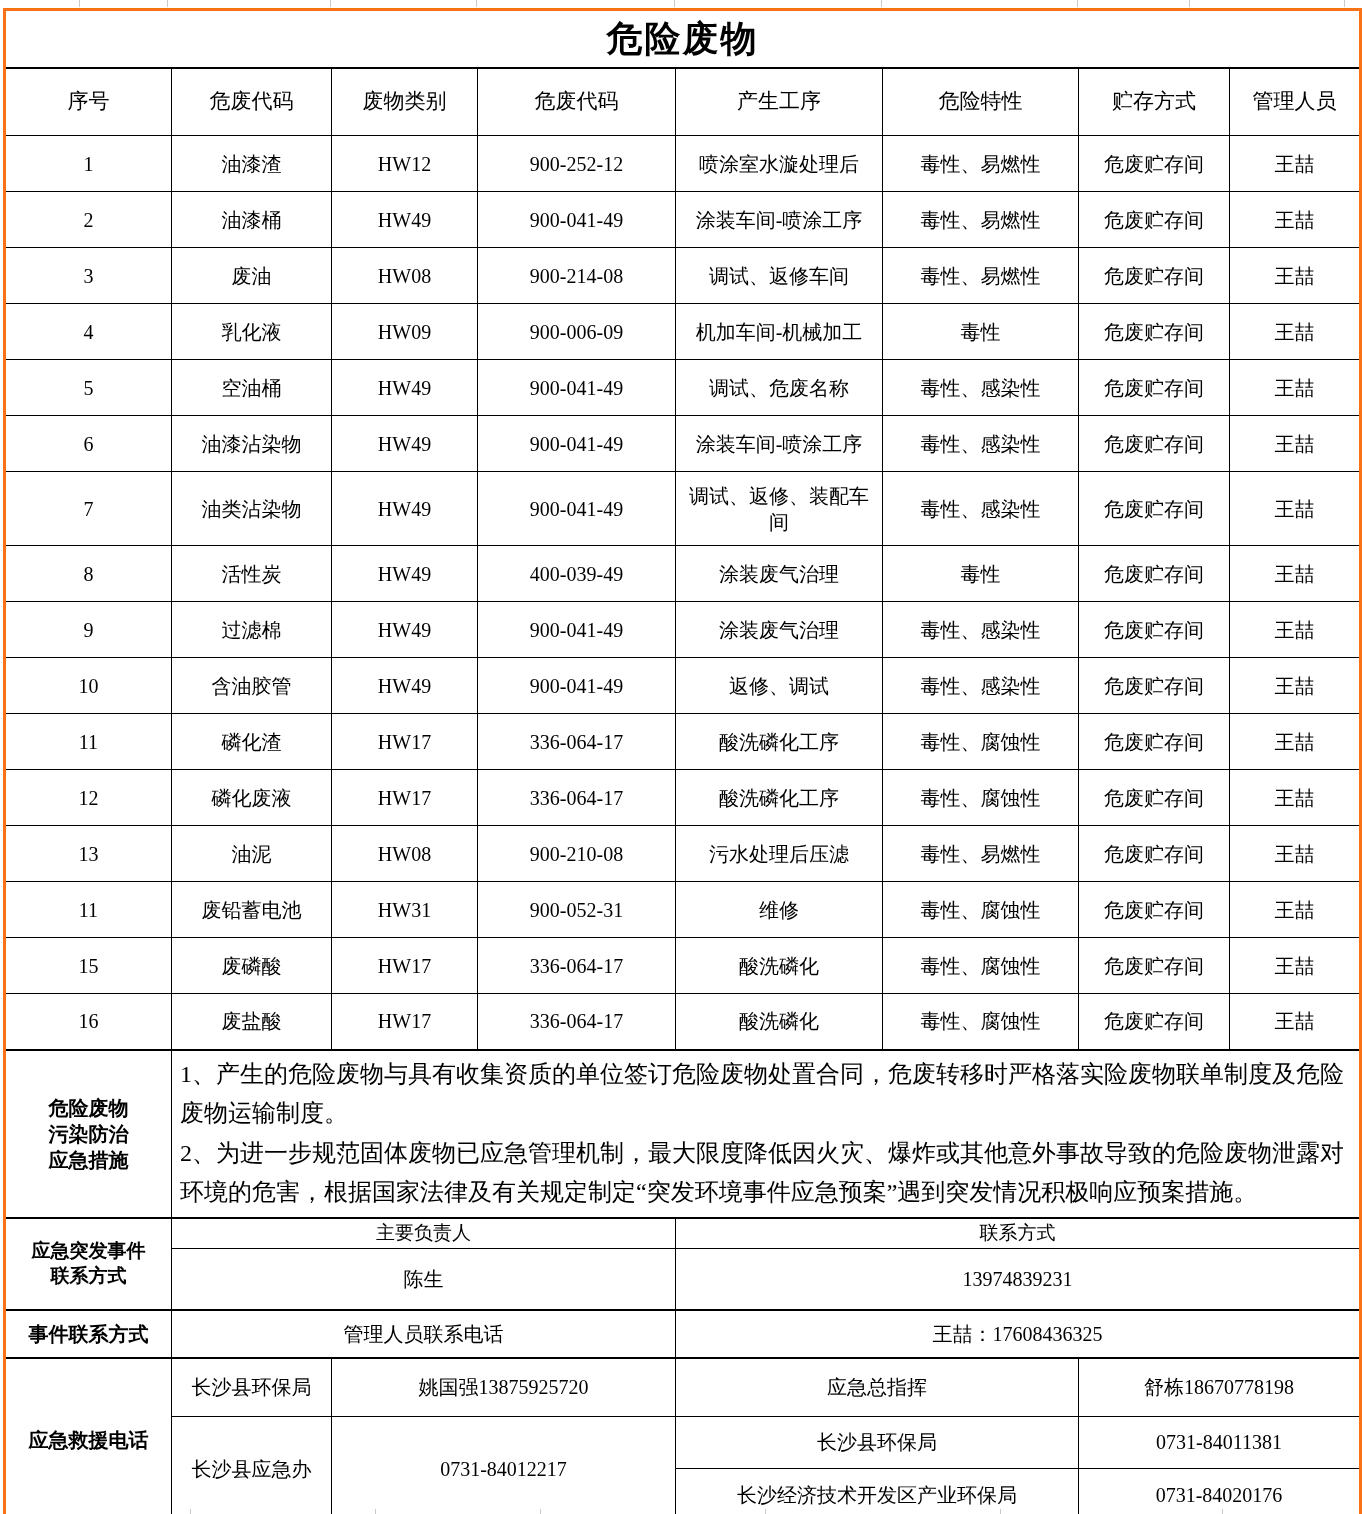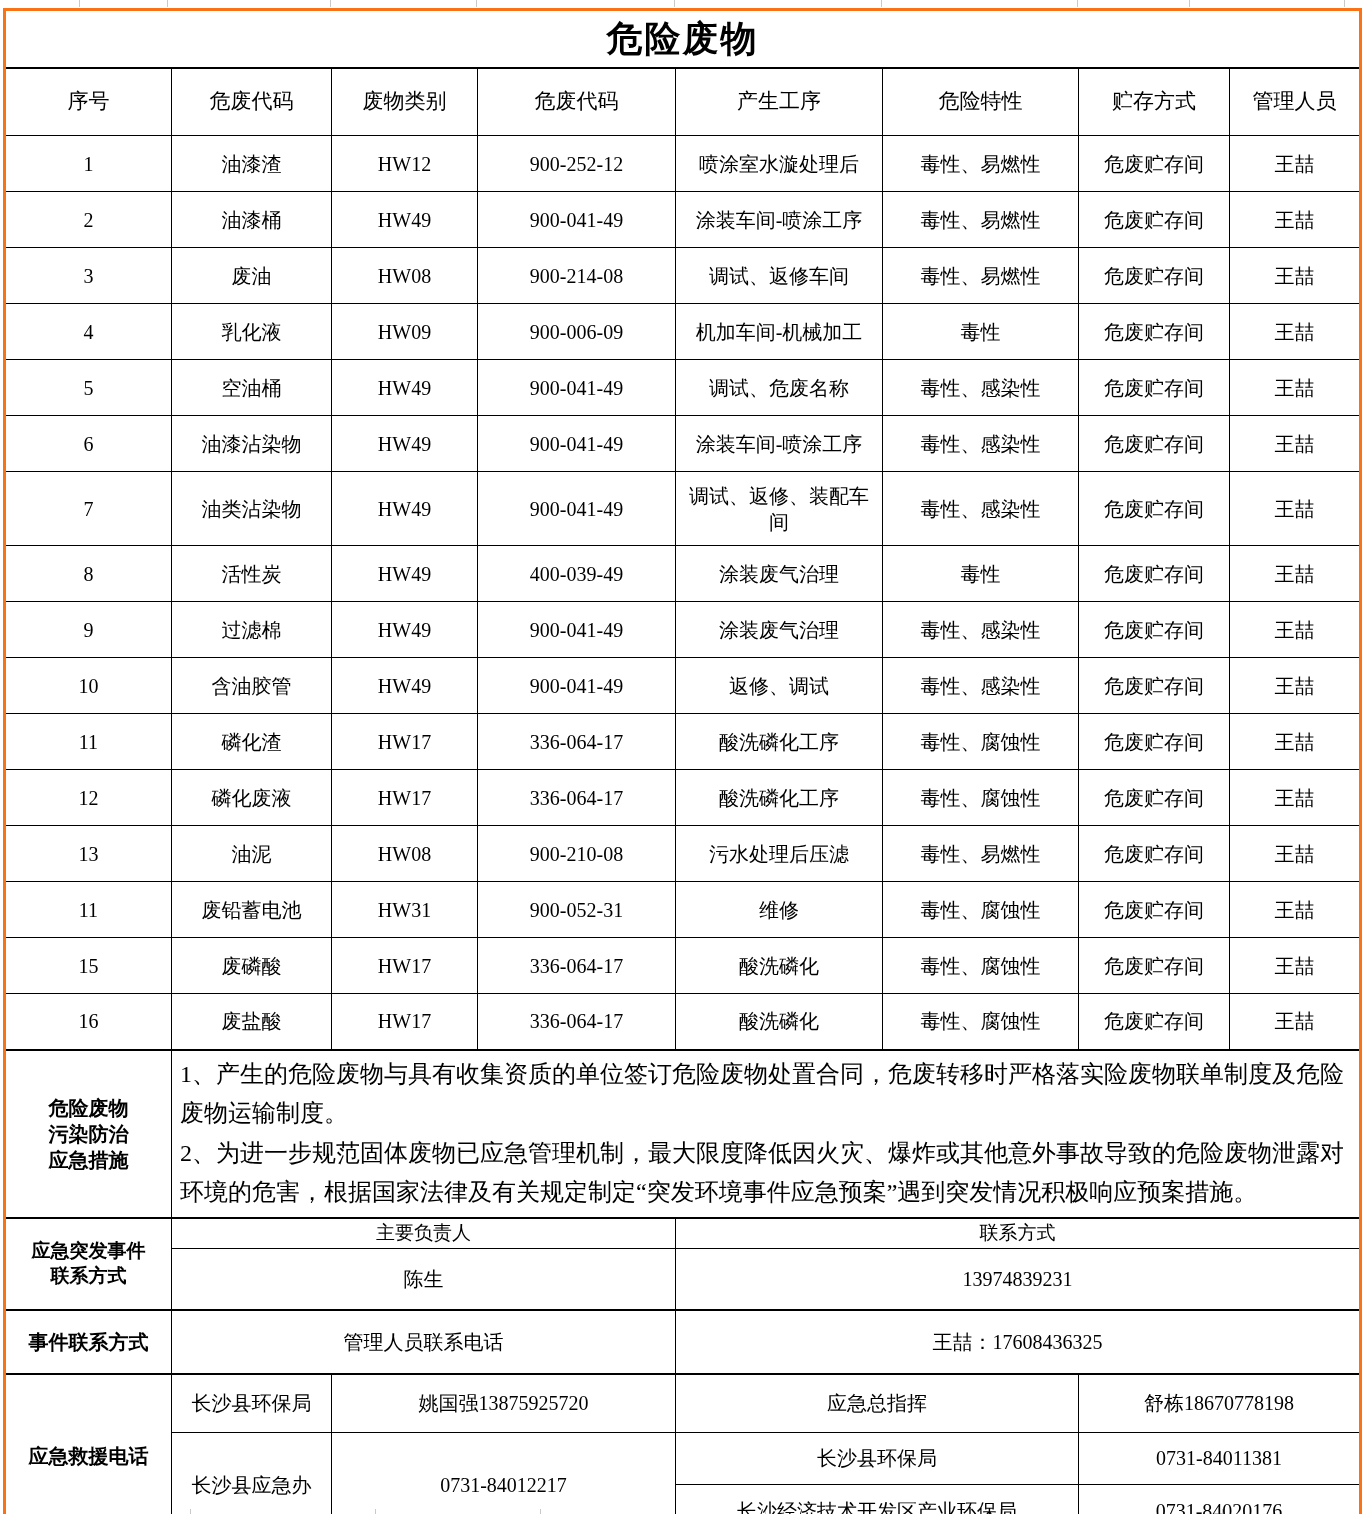--- a/index.html
+++ b/index.html
@@ -31,21 +31,21 @@
   tr.sec > td{border-top:2.5px solid #000;}
   .label-cell{font-weight:bold;font-size:20px;}
   .line{display:block;}
   .measures-row{height:150px;}
   .measures-row .content{
     text-align:left;font-size:24px;line-height:1.65;padding:4px 10px 4px 8px;
   }
   .r-role{height:24px;}
   .r-role td{font-size:19px;}
   .r-person{height:62px;}
-  .r-incident{height:64px;}
+  .r-incident{height:48px;}
   .rescue-1{height:58px;}
   .rescue-2{height:52px;}
   .rescue-3{height:54px;}
 </style>
 </head>
 <body>
 
 <div class="tick top" style="left:79px"></div>
 <div class="tick top" style="left:167px"></div>
 <div class="tick top" style="left:330px"></div>

